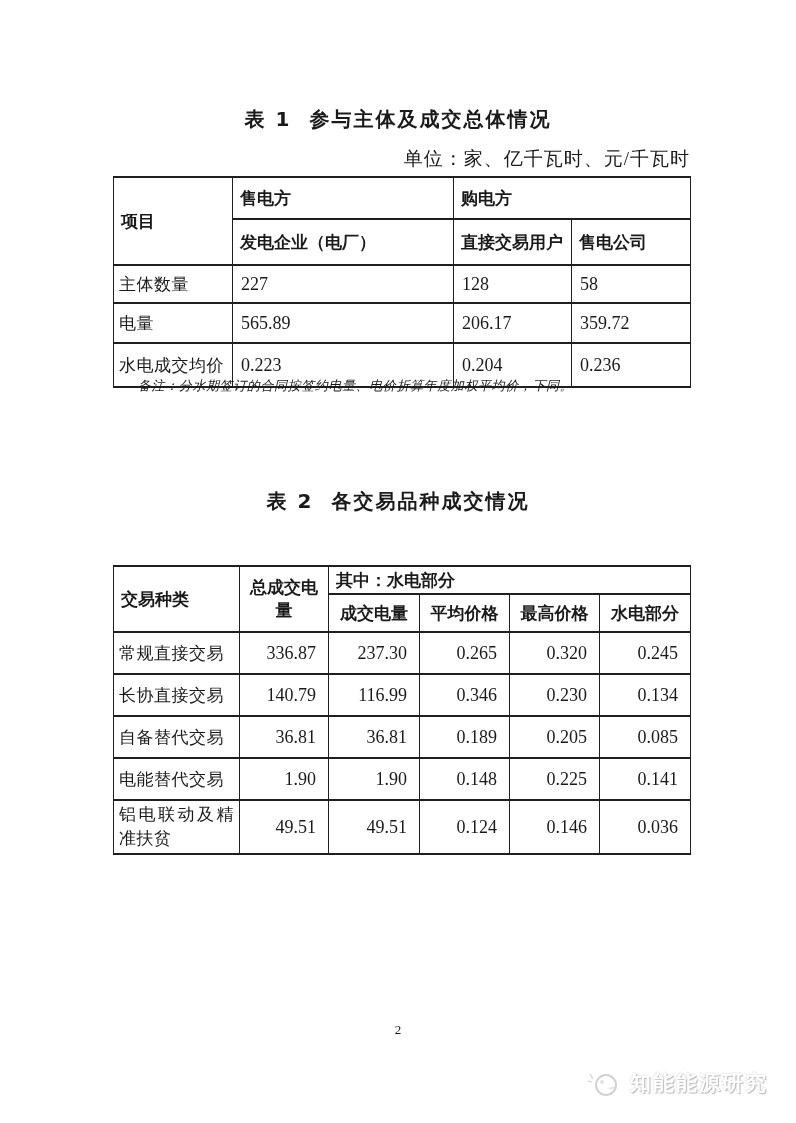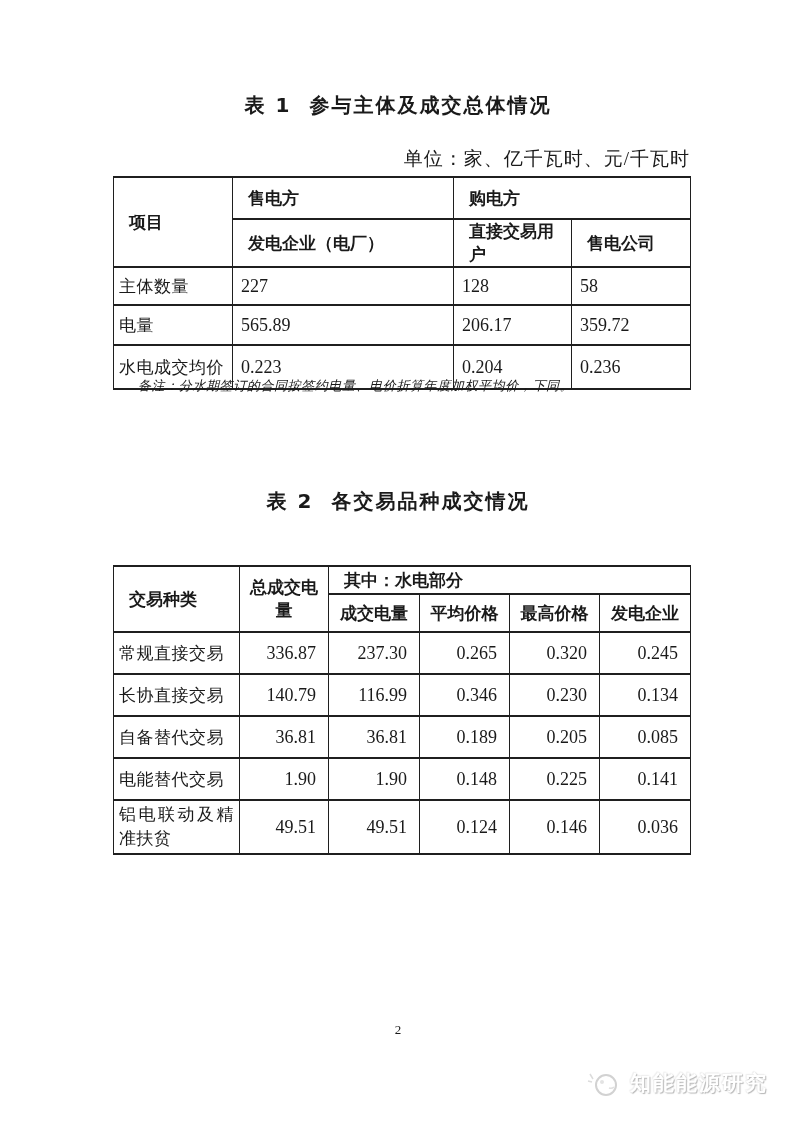--- a/index.html
+++ b/index.html
@@ -10,21 +10,21 @@
     color:#1a1a1a;
   }
   .page { position:relative; width:796px; height:1123px; background:#fff; overflow:hidden; }
 
   .doc-title {
     position:absolute; left:0; width:796px;
     text-align:center; white-space:pre-wrap;
     font-family:"DejaVu Sans", sans-serif;
     font-weight:700; font-size:20px; letter-spacing:2px;
   }
-  #title1 { top:92px; }
+  #title1 { top:106px; }
   #title2 { top:488px; }
 
   .unit-line {
     position:absolute; left:113px; width:577px;
     text-align:right; font-size:19px; letter-spacing:1px;
   }
   #unit1 { top:146px; }
   #unit2 { top:534px; }
 
   table {
@@ -35,21 +35,21 @@
   #table1 { top:176px; width:577px; }
   #table2 { top:565px; width:577px; }
   td {
     border:1px solid #1f1f1f;
     border-top-width:2px; border-bottom-width:2px;
     overflow:hidden; vertical-align:middle;
   }
   .hd {
     font-family:"DejaVu Sans", sans-serif;
     font-weight:700; font-size:17px;
-    padding:0 15px; text-align:left;
+    padding:0 7px; text-align:left;
   }
   .hd-c { text-align:center; padding:4px 2px; }
   .lbl { font-size:17px; padding:0 5px; text-align:left; letter-spacing:0.5px;margin-top:32px; }
   .numL { font-size:18px; padding:0 0 0 8px; text-align:left; }
   .numR { font-size:18px; padding:0 12px 0 0; text-align:right; }
   .wrap2 { line-height:24px; text-align:justify; text-align-last:left; word-break:break-all; }
 
   .note {
     position:absolute; left:112px; top:364px; width:580px;
     font-size:13px; line-height:43px;
@@ -137,21 +137,21 @@
     <tbody>
         <tr style="height:28px">
       <td rowspan="2" class="hd">交易种类</td>
       <td rowspan="2" class="hd hd-c">总成交电量</td>
       <td colspan="4" class="hd">其中：水电部分</td>
     </tr>
     <tr style="height:38px">
       <td class="hd hd-c">成交电量</td>
       <td class="hd hd-c">平均价格</td>
       <td class="hd hd-c">最高价格</td>
-      <td class="hd hd-c">发电企业</td>
+      <td class="hd hd-c">水电部分</td>
     </tr>
     <tr style="height:42px">
       <td class="lbl">常规直接交易</td>
       <td class="numR">336.87</td>
       <td class="numR">237.30</td>
       <td class="numR">0.265</td>
       <td class="numR">0.320</td>
       <td class="numR">0.245</td>
     </tr>
     <tr style="height:42px">

